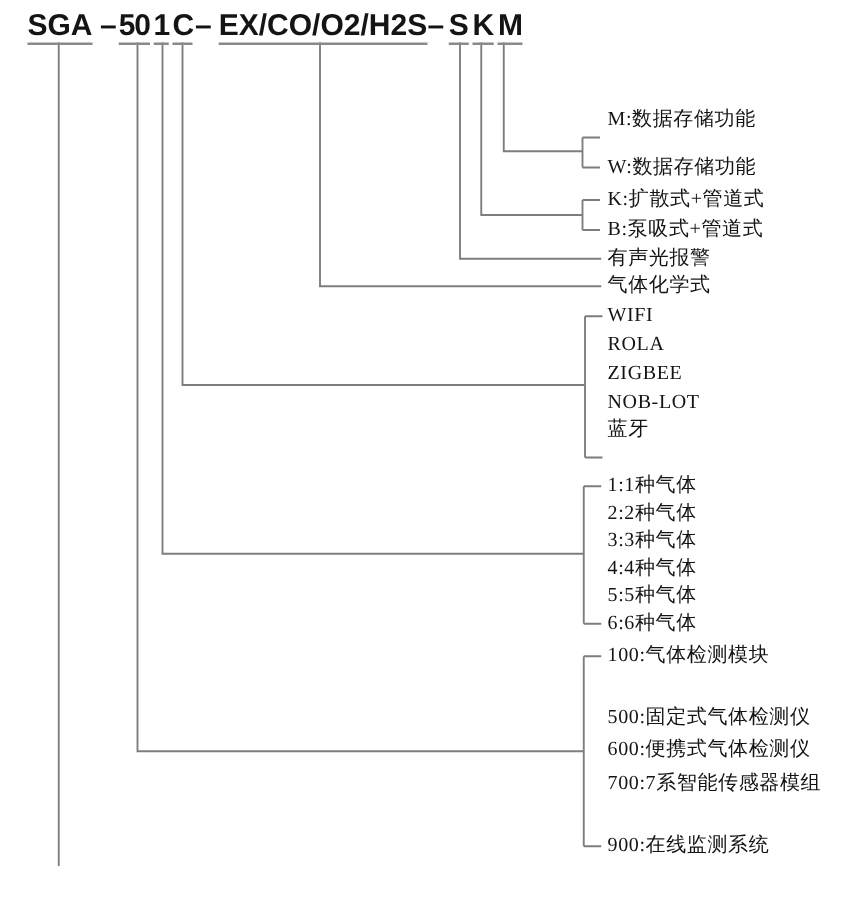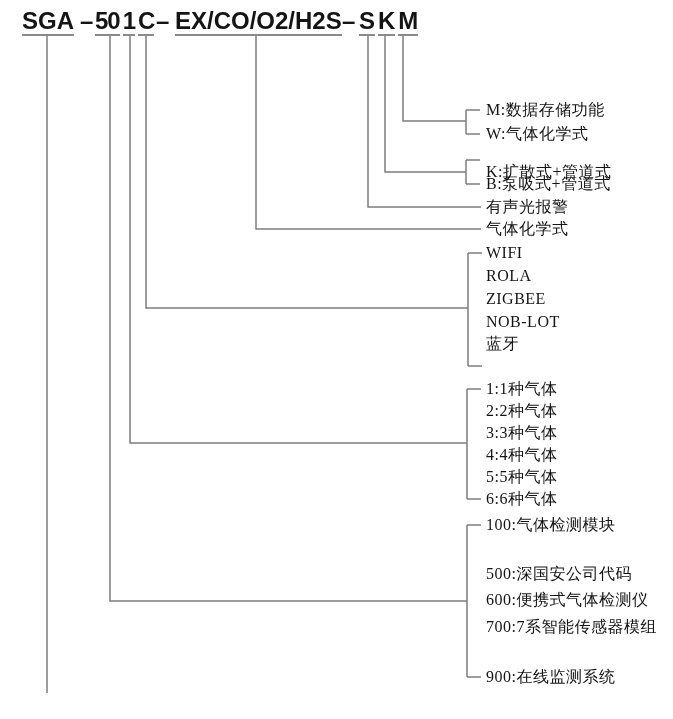--- a/index.html
+++ b/index.html
@@ -41,43 +41,43 @@
   </svg>
 
   <span class="title-seg u" style="left:22px">SGA</span>
   <span class="title-seg" style="left:80px">–</span>
   <span class="title-seg grp g501" style="left:95px"><span class="u">50</span><span class="u">1</span><span class="u">C</span></span>
   <span class="title-seg" style="left:156px">–</span>
   <span class="title-seg u" style="left:175px">EX/CO/O2/H2S</span>
   <span class="title-seg" style="left:342px">–</span>
   <span class="title-seg grp" style="left:359px"><span class="u">S</span><span class="u">K</span><span class="u">M</span></span>
 
-  <div class="label" style="top:100px">M:数据存储功能</div>
-  <div class="label" style="top:124px">W:气体化学式</div>
+  <div class="label" style="top:86px">M:数据存储功能</div>
+  <div class="label" style="top:124px">W:数据存储功能</div>
 
-  <div class="label" style="top:162px">K:扩散式+管道式</div>
+  <div class="label" style="top:150px">K:扩散式+管道式</div>
   <div class="label" style="top:174px">B:泵吸式+管道式</div>
 
   <div class="label" style="top:197px">有声光报警</div>
   <div class="label" style="top:219px">气体化学式</div>
 
   <div class="label" style="top:243px">WIFI</div>
   <div class="label" style="top:266px">ROLA</div>
   <div class="label" style="top:289px">ZIGBEE</div>
   <div class="label" style="top:312px">NOB-LOT</div>
   <div class="label" style="top:334px">蓝牙</div>
 
   <div class="label" style="top:379px">1:1种气体</div>
   <div class="label" style="top:401px">2:2种气体</div>
   <div class="label" style="top:423px">3:3种气体</div>
   <div class="label" style="top:445px">4:4种气体</div>
   <div class="label" style="top:467px">5:5种气体</div>
   <div class="label" style="top:489px">6:6种气体</div>
 
   <div class="label" style="top:515px">100:气体检测模块</div>
-  <div class="label" style="top:564px">500:深国安公司代码</div>
+  <div class="label" style="top:564px">500:固定式气体检测仪</div>
   <div class="label" style="top:590px">600:便携式气体检测仪</div>
   <div class="label" style="top:617px">700:7系智能传感器模组</div>
   <div class="label" style="top:667px">900:在线监测系统</div>
 
   <div class="label" style="top:692px">深国安公司代码</div>
 
 </div>
 
 </body></html>

